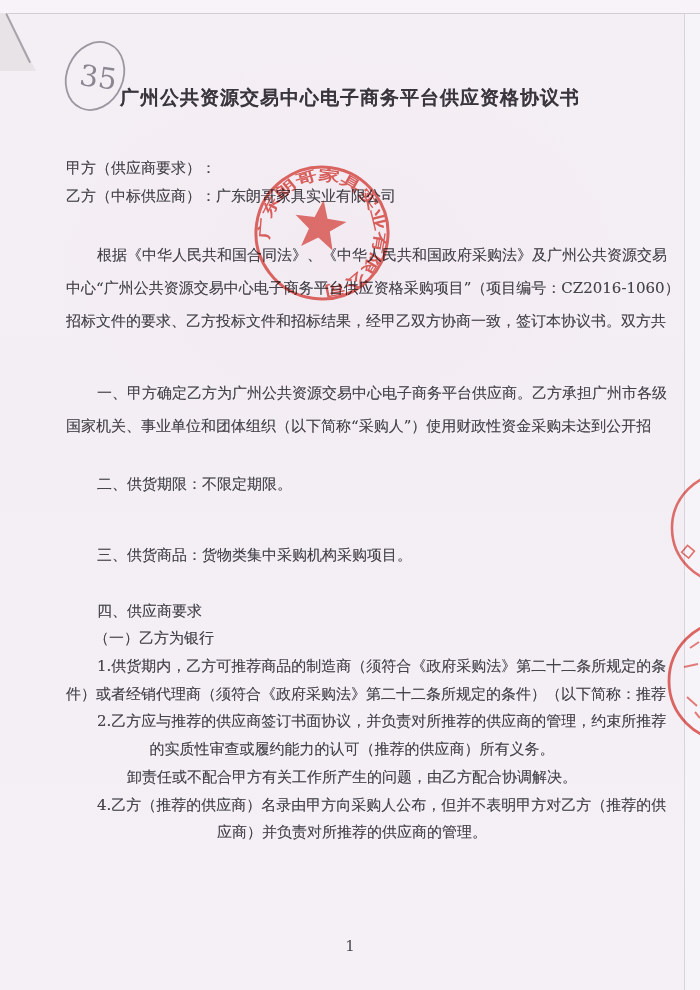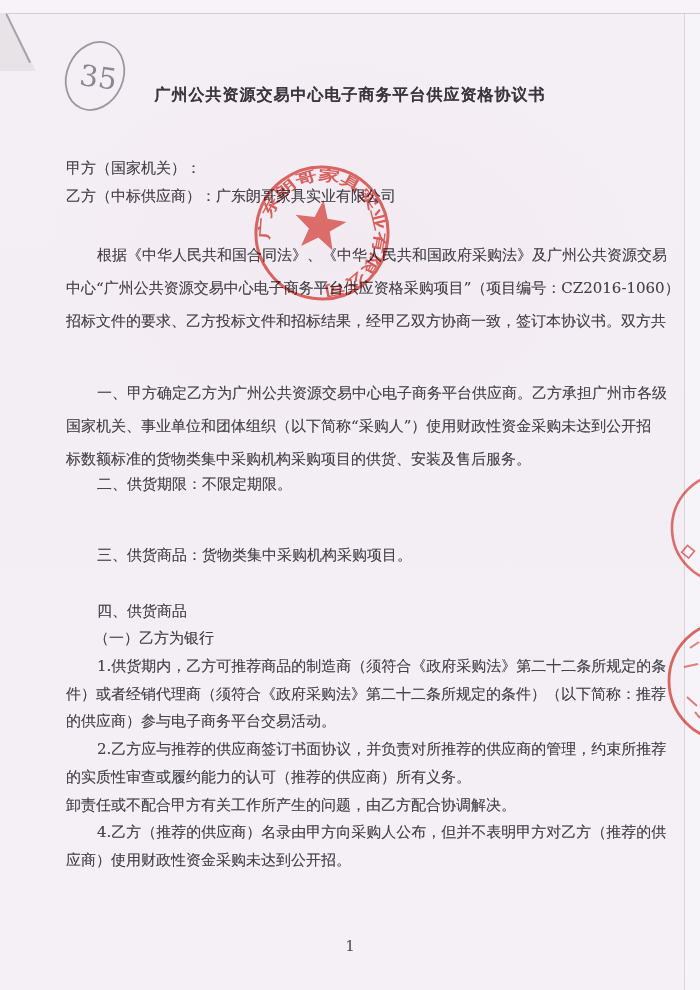--- a/index.html
+++ b/index.html
@@ -38,32 +38,32 @@
     position: absolute; left: 685px; top: 14px; width: 15px; height: 976px;
     background: #f7f4f9;
   }
   
   .handmark { position: absolute; left: 52px; top: 34px; }
   
   .title {
     position: absolute; left: 0; top: 85px; width: 700px;
     text-align: center; margin: 0;
     font-family: "Liberation Sans", sans-serif;
-    font-size: 16px; font-weight: 700; letter-spacing: 1px;
+    font-size: 19px; font-weight: 700; letter-spacing: 1px;
     color: #38353c;
     text-shadow: 0 0 0.6px rgba(56,53,60,0.55);
   }
   .block {
     position: absolute; left: 66px; width: 572px;
     font-size: 15px; color: #46444b;
     text-shadow: 0 0 0.5px rgba(60,58,66,0.45);
   }
   .ln { white-space: nowrap; }
   .lh33 .ln { line-height: 33px; }
-  .lh28 .ln { line-height: 27.7px; }
+  .lh28 .ln { line-height: 27.7px; text-align: center; }
   .single { line-height: 20px; }
   .ind { padding-left: 31px; }
   .pagenum {
     position: absolute; left: 0; top: 937px; width: 700px;
     text-align: center; font-size: 15px; color: #4a4850;
     font-family: "DejaVu Serif", serif;
   }
   
   .seals {
     position: absolute; left: 0; top: 0;
@@ -81,49 +81,47 @@
   <div class="page-edge-strip"></div>
   <div class="page-edge-line"></div>
 
   <svg class="handmark" width="90" height="90" viewBox="0 0 90 90">
     <ellipse cx="43" cy="42" rx="28" ry="35" fill="none" stroke="#9b97a1" stroke-width="1.8" transform="rotate(24 43 42)"></ellipse>
     <text x="28" y="53" font-size="29" fill="#8b8792" font-family="DejaVu Serif, serif" transform="rotate(8 43 42)">35</text>
   </svg>
 
   <h1 class="title">广州公共资源交易中心电子商务平台供应资格协议书</h1>
 
-  <div class="block single" style="top:158px">甲方（国家机关）：</div>
+  <div class="block single" style="top:158px">甲方（供应商要求）：</div>
   <div class="block single" style="top:186px">乙方（中标供应商）：广东朗哥家具实业有限公司</div>
 
   <div class="block lh33" style="top:239px">
     <div class="ln ind">根据《中华人民共和国合同法》、《中华人民共和国政府采购法》及广州公共资源交易</div>
     <div class="ln">中心“广州公共资源交易中心电子商务平台供应资格采购项目”（项目编号：CZ2016-1060）</div>
     <div class="ln">招标文件的要求、乙方投标文件和招标结果，经甲乙双方协商一致，签订本协议书。双方共</div>
   </div>
 
   <div class="block lh33" style="top:377px">
     <div class="ln ind">一、甲方确定乙方为广州公共资源交易中心电子商务平台供应商。乙方承担广州市各级</div>
     <div class="ln">国家机关、事业单位和团体组织（以下简称“采购人”）使用财政性资金采购未达到公开招</div>
-    <div class="ln">标数额标准的货物类集中采购机构采购项目的供货、安装及售后服务。</div>
   </div>
 
   <div class="block single" style="top:474px; left:97px">二、供货期限：不限定期限。</div>
   <div class="block single" style="top:545px; left:97px">三、供货商品：货物类集中采购机构采购项目。</div>
-  <div class="block single" style="top:601px; left:97px">四、供货商品</div>
+  <div class="block single" style="top:601px; left:97px">四、供应商要求</div>
   <div class="block single" style="top:628px; left:94px">（一）乙方为银行</div>
 
   <div class="block lh28" style="top:653px">
     <div class="ln ind">1.供货期内，乙方可推荐商品的制造商（须符合《政府采购法》第二十二条所规定的条</div>
     <div class="ln">件）或者经销代理商（须符合《政府采购法》第二十二条所规定的条件）（以下简称：推荐</div>
-    <div class="ln">的供应商）参与电子商务平台交易活动。</div>
     <div class="ln ind">2.乙方应与推荐的供应商签订书面协议，并负责对所推荐的供应商的管理，约束所推荐</div>
     <div class="ln">的实质性审查或履约能力的认可（推荐的供应商）所有义务。</div>
     <div class="ln">卸责任或不配合甲方有关工作所产生的问题，由乙方配合协调解决。</div>
     <div class="ln ind">4.乙方（推荐的供应商）名录由甲方向采购人公布，但并不表明甲方对乙方（推荐的供</div>
-    <div class="ln">应商）使用财政性资金采购未达到公开招。</div>
+    <div class="ln">应商）并负责对所推荐的供应商的管理。</div>
   </div>
 
   <div class="pagenum">1</div>
 
   <svg class="seals" width="700" height="990" viewBox="0 0 700 990">
 
     <g transform="translate(322,233) rotate(8)" opacity="0.85">
       <circle cx="0" cy="0" r="66" fill="none" stroke="#e0524b" stroke-width="3"></circle>
       <polygon transform="translate(-3,-6)" points="0,-27 6.5,-8.9 25.7,-8.3 10.5,3.4 15.9,21.8 0,11 -15.9,21.8 -10.5,3.4 -25.7,-8.3 -6.5,-8.9" fill="#de4d45" opacity="0.9"></polygon>
       <path id="sealTextPath" d="M -51 14 A 53 53 0 1 1 5 53" fill="none"></path>

